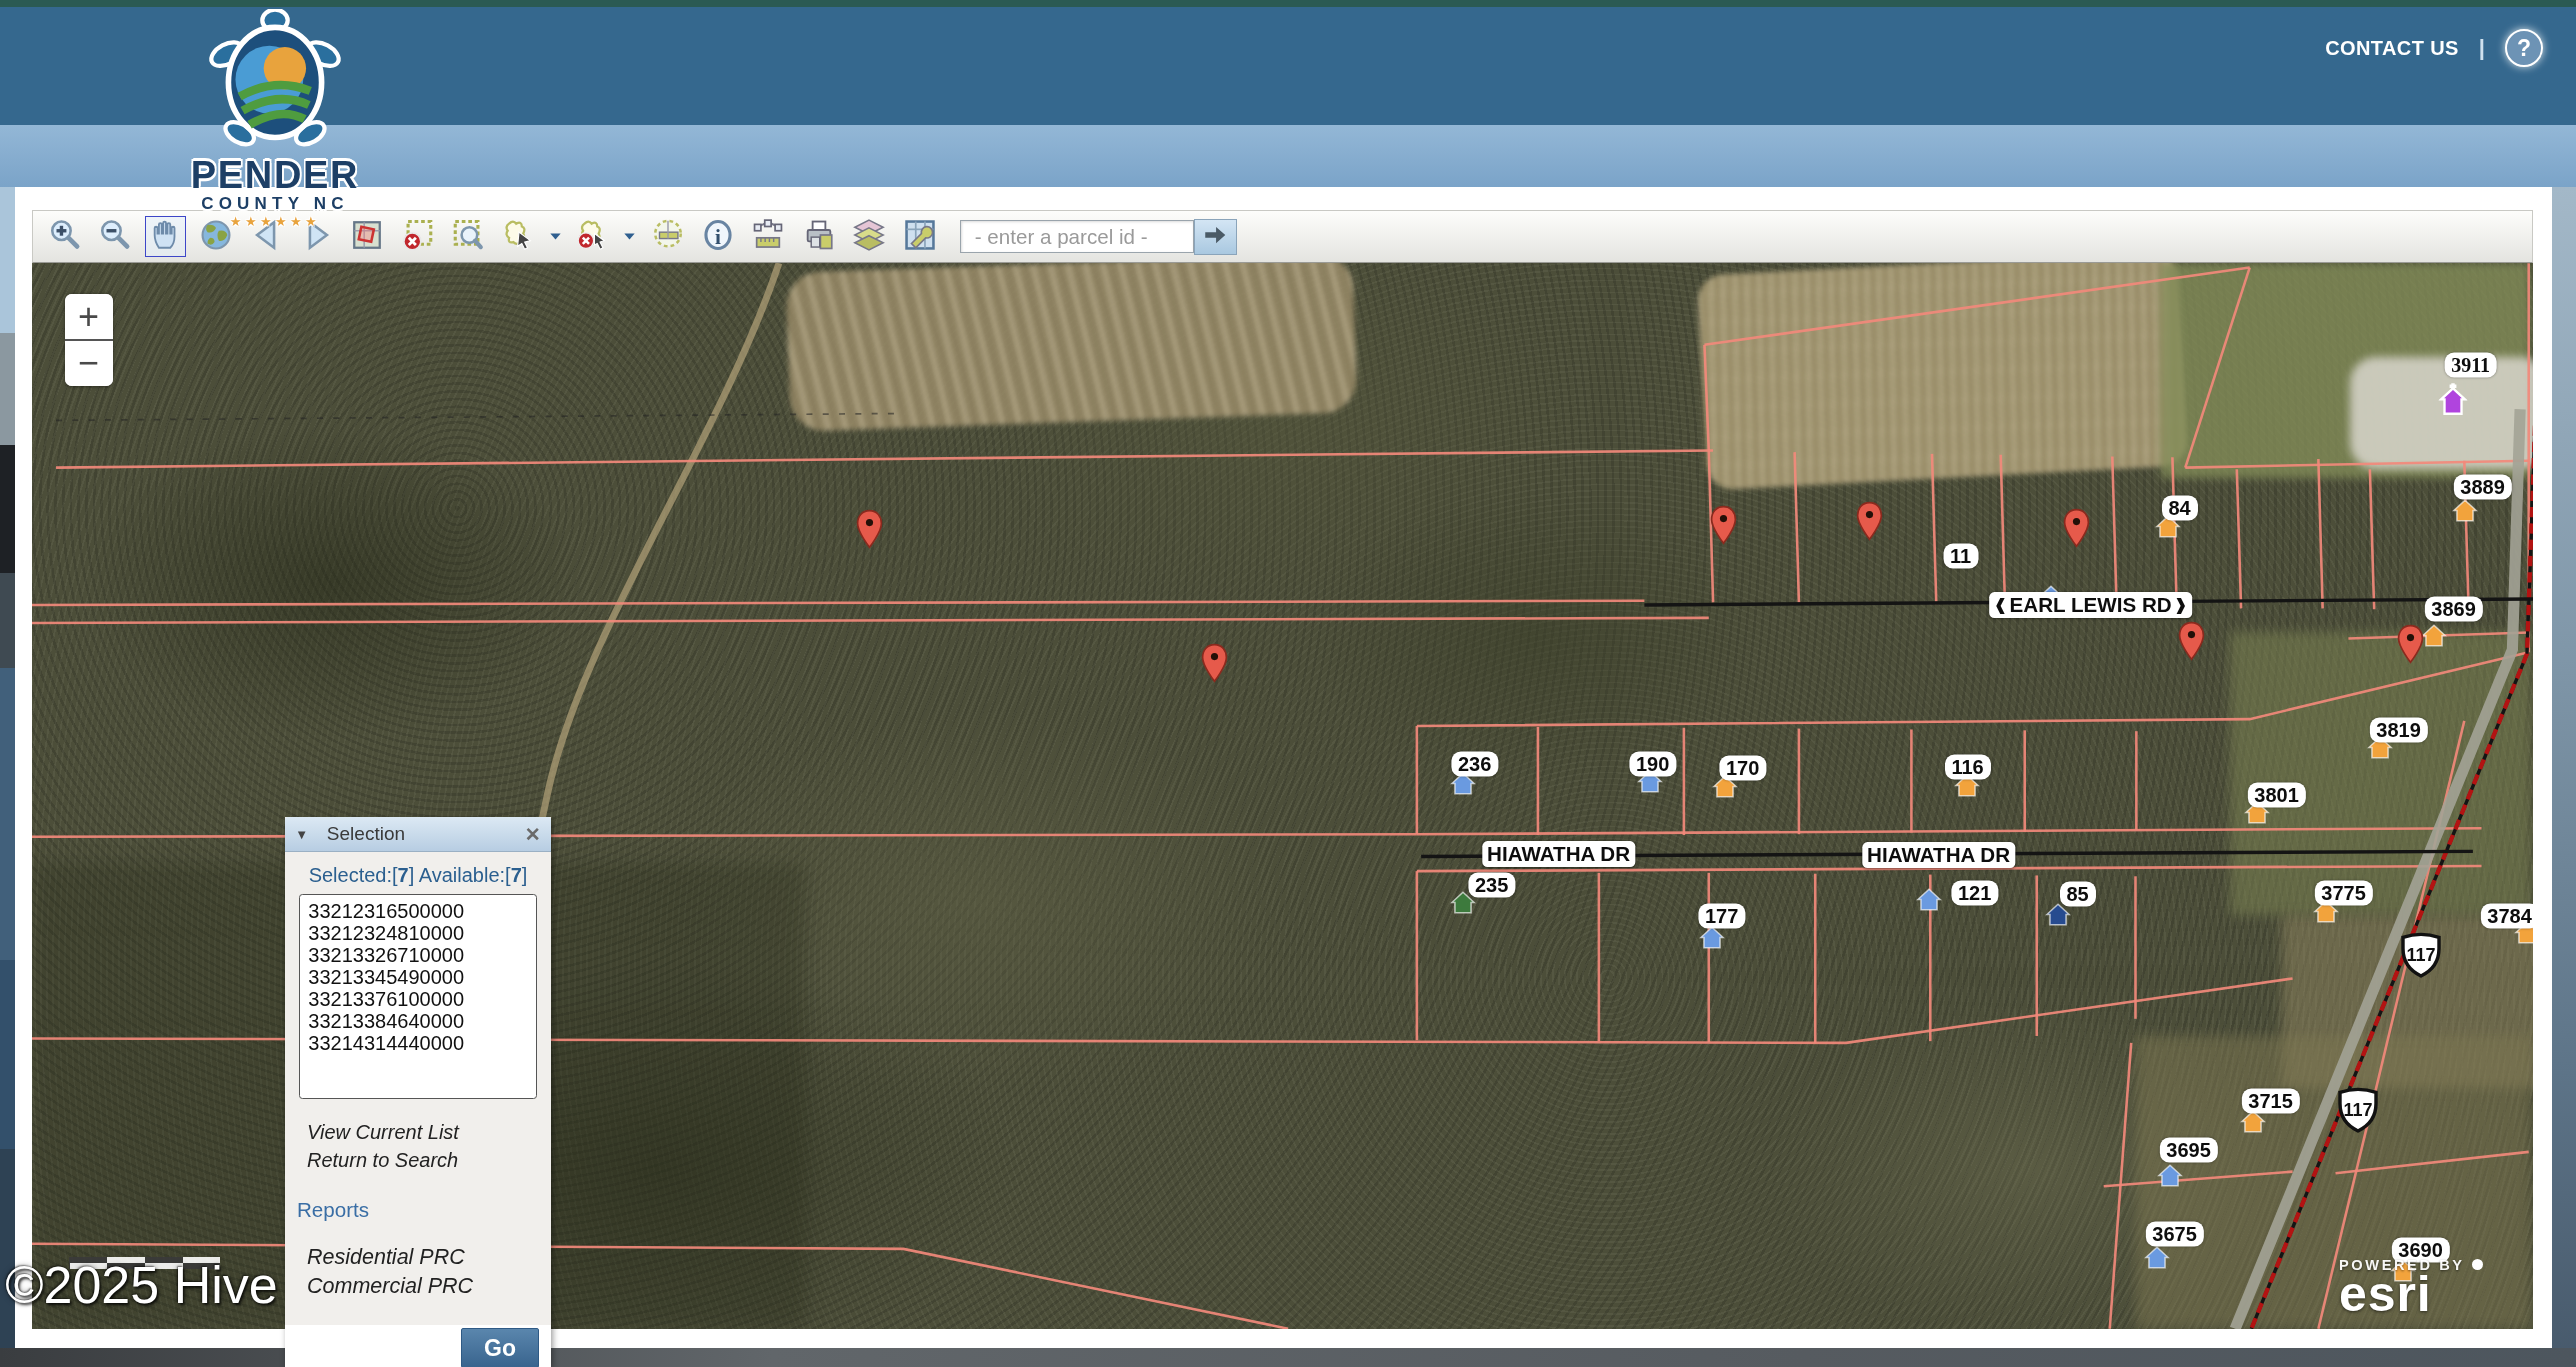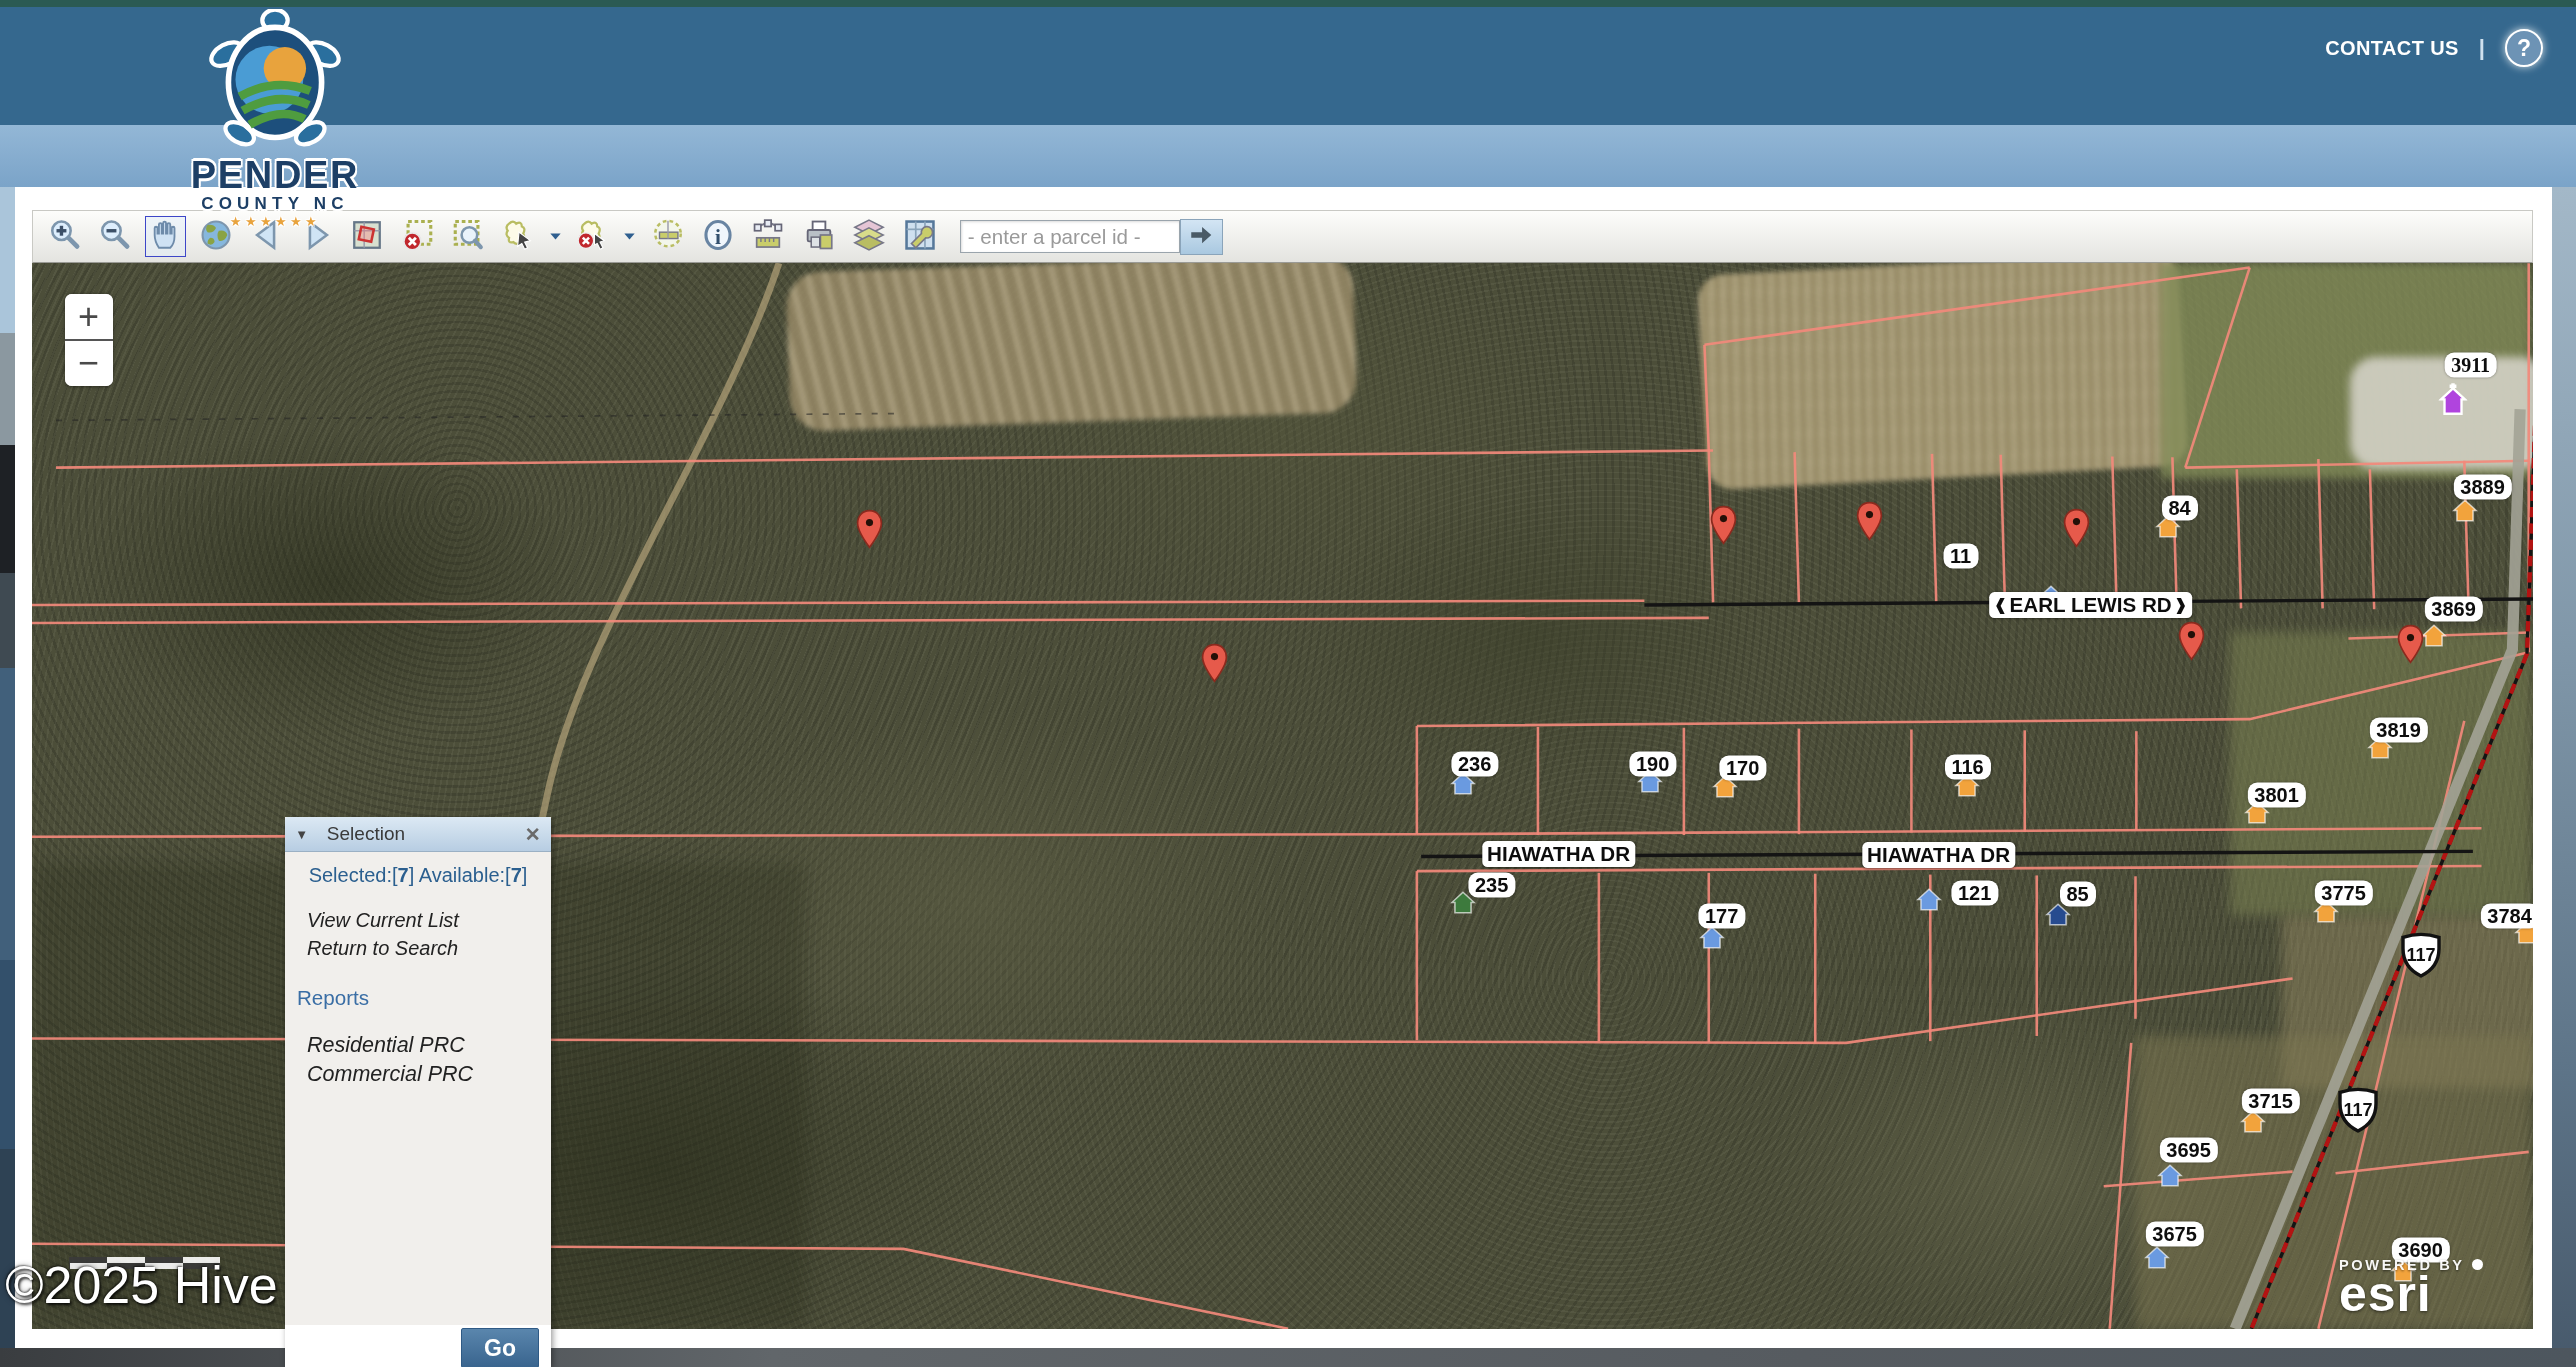--- a/index.html
+++ b/index.html
@@ -40,21 +40,21 @@
   .toolbar{position:absolute;left:17px;top:23px;width:2501px;height:53px;
      background:linear-gradient(#fdfdfb,#e4e4e0);border:0.9px solid #c9c9c4;border-bottom:0.9px solid #9a9a95;
      display:flex;align-items:center;box-sizing:border-box;padding-left:12px;}
   .tool{width:41px;height:41px;display:flex;align-items:center;justify-content:center;
      margin-right:9.4px;cursor:pointer;flex:0 0 auto;}
   .tool.selected{border:1.7px solid #3d46c8;background:rgba(225,237,250,.5);box-sizing:border-box;}
   .tool svg{width:34px;height:34px;}
   .tool-caret{width:15.5px;height:41px;display:flex;align-items:center;margin-right:8.6px;cursor:pointer;}
   .tool-caret svg{width:13px;height:10.3px;}
   .parcel-input{width:204px;height:31px;border:0.9px solid #9aa4ac;font-size:20.6px;color:#555;
-     padding:0 7px;margin-left:10.3px;background:#fff;box-shadow:inset 0.9px 0.9px 2.6px rgba(0,0,0,.15);}
+     padding:0 14px;margin-left:10.3px;background:#fff;box-shadow:inset 0.9px 0.9px 2.6px rgba(0,0,0,.15);}
   .parcel-input::placeholder{color:#9a9a9a;}
   .go-arrow-btn{width:41px;height:34px;background:linear-gradient(#d3e5f4,#a9c8e0);
      border:0.9px solid #8aa4ba;display:flex;align-items:center;justify-content:center;cursor:pointer;}
   
   .map{position:absolute;left:17px;top:76px;width:2501px;height:1066px;overflow:hidden;
      background-color:#4c4e39;
      background-image:
        radial-gradient(361px 223px at 12% 30%, rgba(30,34,18,.45), transparent 70%),
        radial-gradient(447px 275px at 38% 60%, rgba(96,97,70,.5), transparent 70%),
        radial-gradient(326px 206px at 60% 35%, rgba(58,62,40,.55), transparent 70%),
@@ -520,20 +520,29 @@
 
   <div class="sel-panel">
     <div class="sel-header">
       <span class="sel-collapse">▼</span>
       <span class="sel-title">Selection</span>
       <span class="sel-close">✕</span>
     </div>
     <div class="sel-summary">
       <span>Selected:[</span><b>7</b><span>]</span><span> Available:[</span><b>7</b><span>]</span>
     </div>
+    <div class="sel-list" id="sel-list">
+        <div>33212316500000</div>
+        <div>33212324810000</div>
+        <div>33213326710000</div>
+        <div>33213345490000</div>
+        <div>33213376100000</div>
+        <div>33213384640000</div>
+        <div>33214314440000</div>
+      </div>
     <div class="sel-links">
       <div class="sel-link">View Current List</div>
       <div class="sel-link">Return to Search</div>
     </div>
     <div class="sel-reports">Reports</div>
     <div class="sel-rlinks">
       <div class="sel-link">Residential PRC</div>
       <div class="sel-link">Commercial PRC</div>
     </div>
     <div class="sel-footer">

